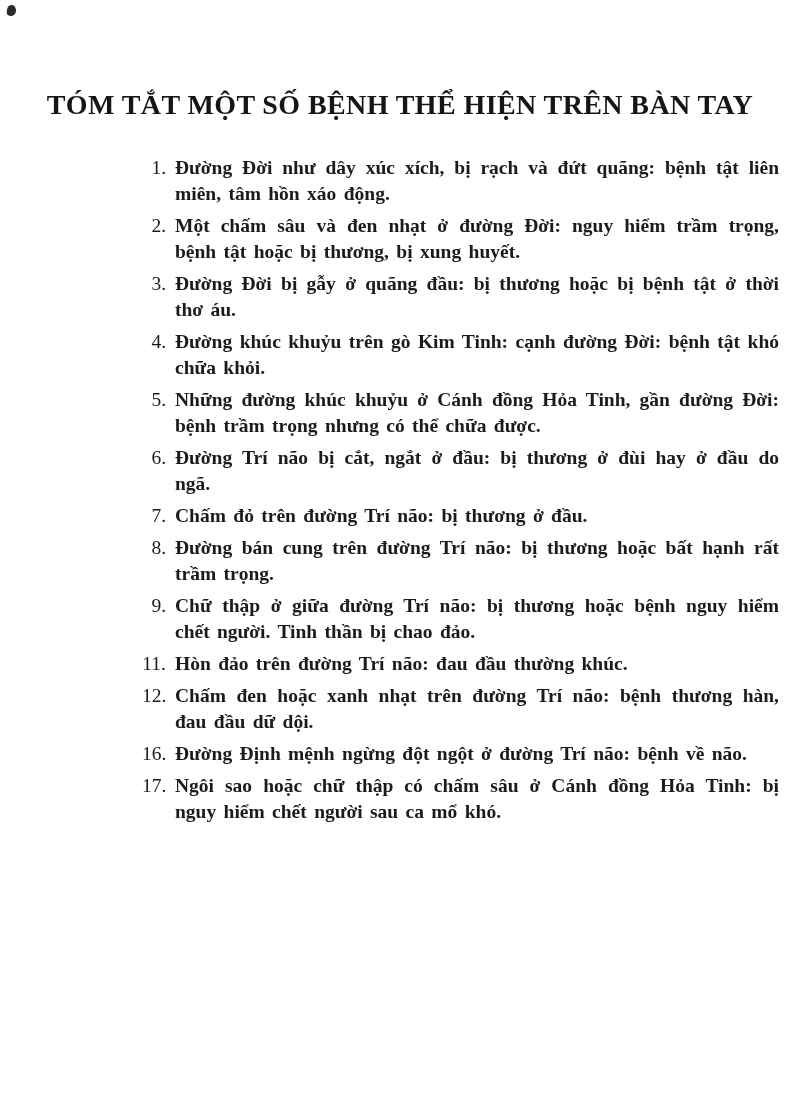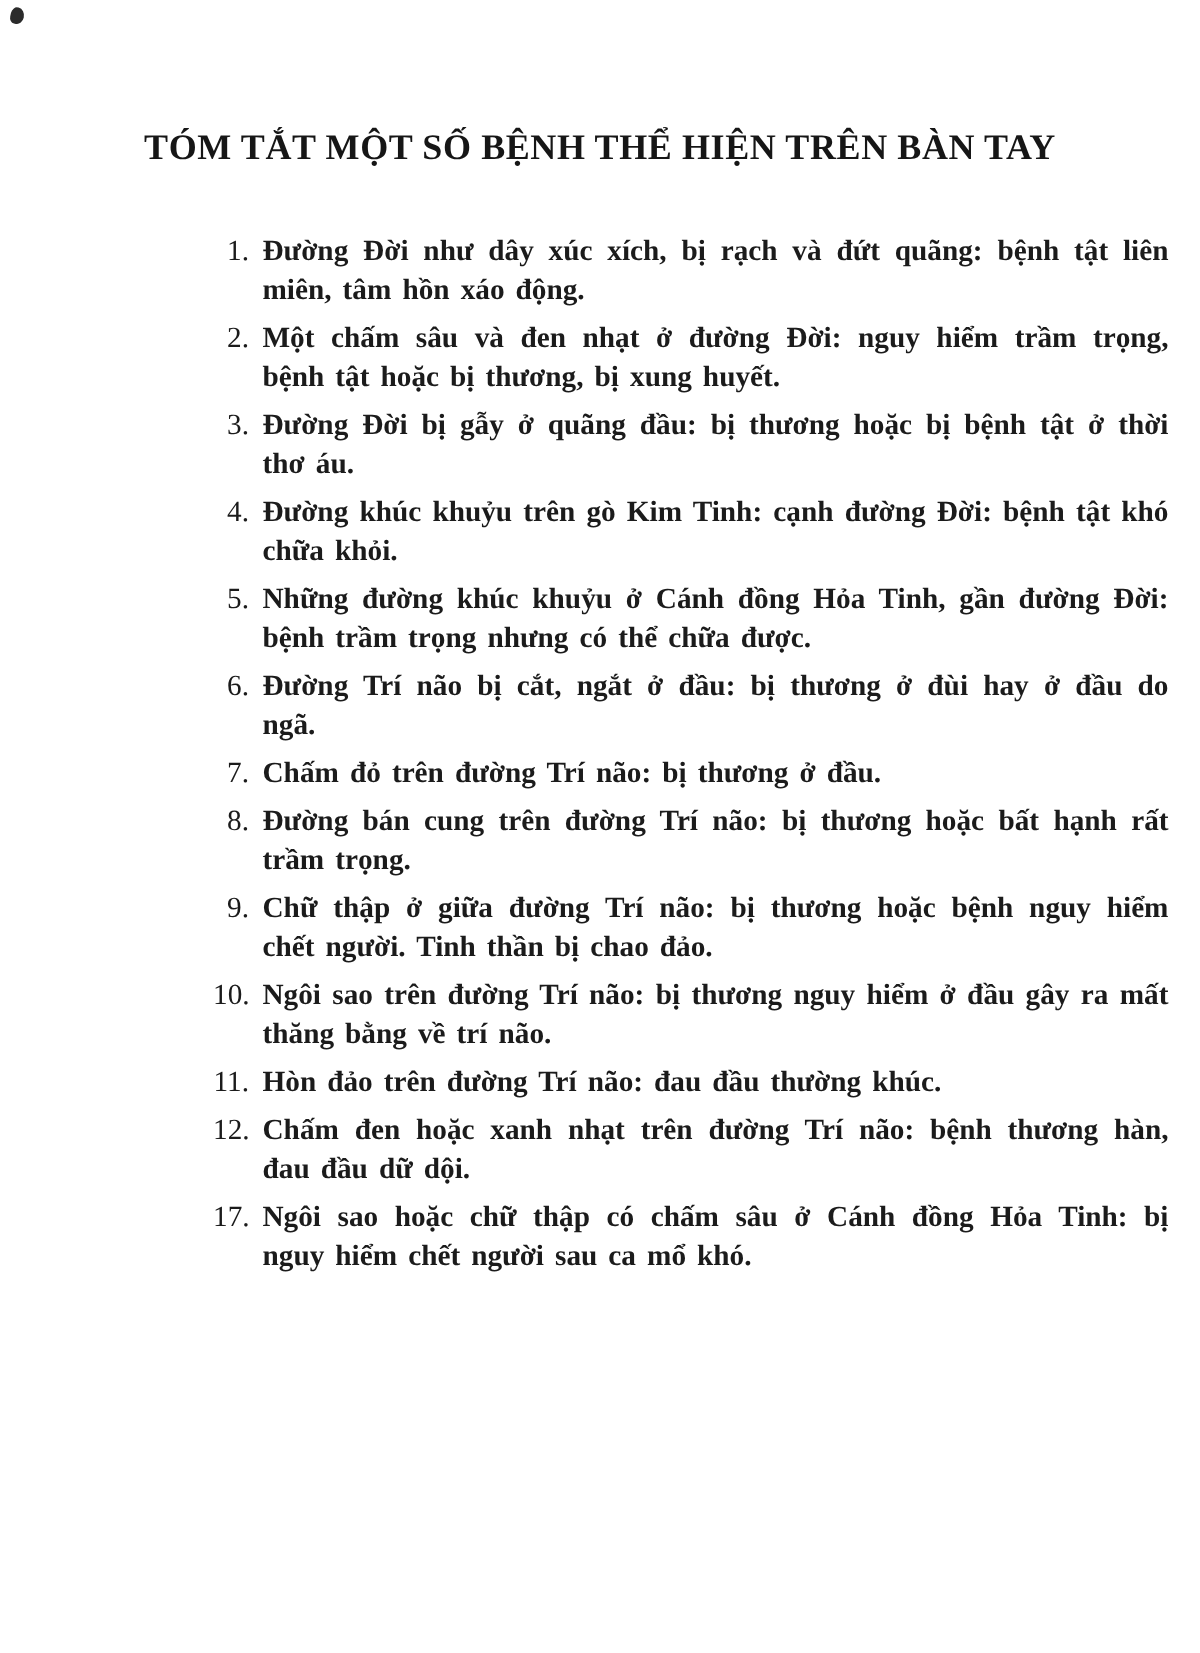--- a/index.html
+++ b/index.html
@@ -17,21 +17,21 @@
     width: 9px; height: 11px;
     background: #2b2b2b;
     border-radius: 45% 55% 50% 40%;
     transform: rotate(12deg);
   }
 
   .page-title {
     position: absolute;
     top: 70px; left: 0; right: 0;
     text-align: center;
-    font-size: 24px;
+    font-size: 28px;
     font-weight: bold;
     letter-spacing: 0.4px;
     color: #161616;
     white-space: nowrap;
   }
 
   .disease-list {
     position: absolute;
     top: 139px; left: 102px;
     width: 640px;
@@ -104,38 +104,38 @@
   <li class="list-item">
     <span class="item-number">8.</span>
     <span class="item-text">Đường bán cung trên đường Trí não: bị thương hoặc bất hạnh rất trầm trọng.</span>
   </li>
 
   <li class="list-item">
     <span class="item-number">9.</span>
     <span class="item-text">Chữ thập ở giữa đường Trí não: bị thương hoặc bệnh nguy hiểm chết người. Tinh thần bị chao đảo.</span>
   </li>
 
-  <li class="list-item">
-    <span class="item-number">10.</span>
-    <span class="item-text">Ngôi sao trên đường Trí não: bị thương nguy hiểm ở đầu gây ra mất thăng bằng về trí não.</span>
-  </li>
 
   <li class="list-item">
     <span class="item-number">11.</span>
     <span class="item-text">Hòn đảo trên đường Trí não: đau đầu thường khúc.</span>
   </li>
 
   <li class="list-item">
     <span class="item-number">12.</span>
     <span class="item-text">Chấm đen hoặc xanh nhạt trên đường Trí não: bệnh thương hàn, đau đầu dữ dội.</span>
   </li>
 
 
 
 
+  <li class="list-item">
+    <span class="item-number">16.</span>
+    <span class="item-text">Đường Định mệnh ngừng đột ngột ở đường Trí não: bệnh về não.</span>
+  </li>
 
   <li class="list-item">
     <span class="item-number">17.</span>
     <span class="item-text">Ngôi sao hoặc chữ thập có chấm sâu ở Cánh đồng Hỏa Tinh: bị nguy hiểm chết người sau ca mổ khó.</span>
   </li>
 </ol>
 
 <div class="footer">
   
   

